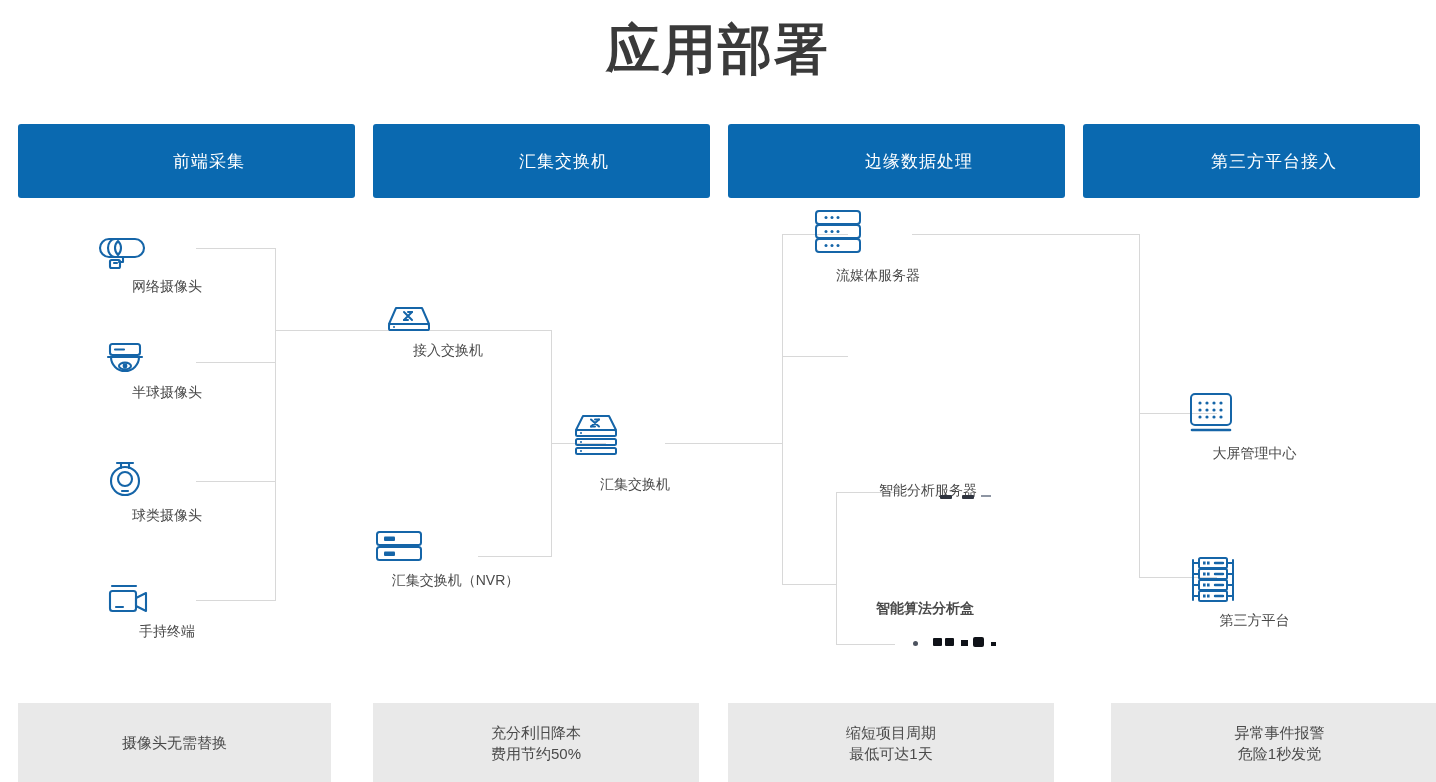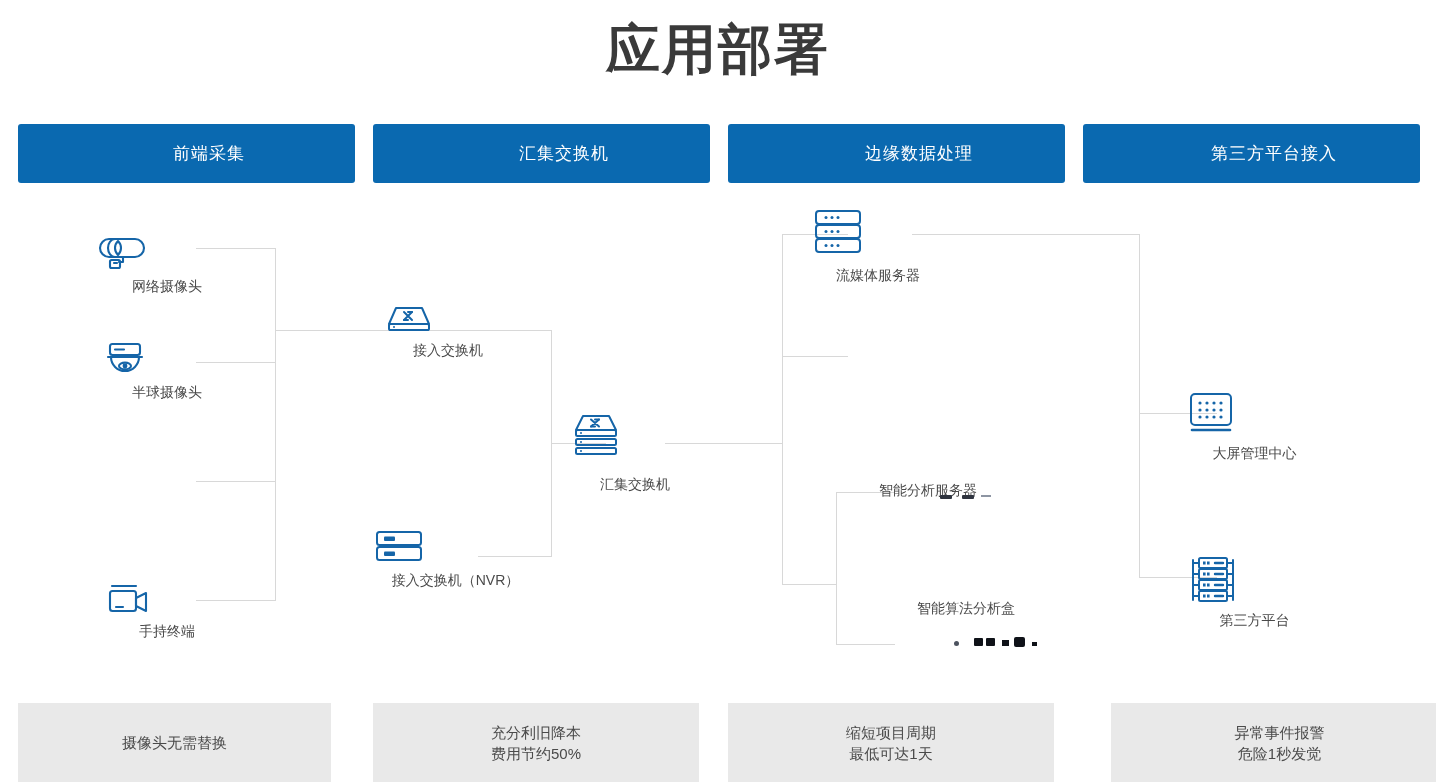--- a/index.html
+++ b/index.html
@@ -14,21 +14,21 @@
   
   .page-title {
     position: absolute; left: 0; top: 12px; width: 1436px;
     text-align: center;
     font-size: 54px; font-weight: bold; color: #3a3a3a;
     letter-spacing: 2px; line-height: 74px;
   }
 
   
   .col-header {
-    position: absolute; top: 124px; height: 59px;
+    position: absolute; top: 124px; height: 74px;
     background: #0a69b0; border-radius: 3px;
     color: #ffffff; font-size: 17px;
     display: flex; align-items: center; justify-content: center;
     letter-spacing: 1px;
     padding-left: 45px;
   }
   .col-header.c0 { left: 18px;   width: 337px; }
   .col-header.c1 { left: 373px;  width: 337px; }
   .col-header.c2 { left: 728px;  width: 337px; }
   .col-header.c3 { left: 1083px; width: 337px; }
@@ -160,20 +160,33 @@
         <path d="M18 14 a7 9 0 0 0 0 18"></path>
         <path d="M21 16 c4 4 4 10 0 14 c-4 -4 -4 -10 0 -14 z"></path>
         <path d="M26 32 v5 h-4"></path>
         <rect x="13" y="35" width="10" height="8" rx="1.5"></rect>
         <path d="M17 38 h3"></path>
       </svg>
     </span>
     <span class="cap">网络摄像头</span>
   </div>
 
+  <div class="node" style="left:97px; top:458px; width:140px;">
+    <span class="glyph">
+      <svg width="56" height="42" viewBox="0 0 56 42" fill="none" stroke="#1565a8" stroke-width="2.1" stroke-linecap="round" stroke-linejoin="round">
+        <path d="M20 5 h16"></path>
+        <path d="M24 5 v5"></path>
+          <path d="M32 5 v5"></path>
+        <circle cx="28" cy="23" r="14"></circle>
+        <circle cx="28" cy="21" r="7"></circle>
+        <path d="M25 33 h6"></path>
+      </svg>
+    </span>
+    <span class="cap">球类摄像头</span>
+  </div>
 
   <div class="node" style="left:97px; top:582px; width:140px;">
     <span class="glyph">
       <svg width="56" height="34" viewBox="0 0 56 34" fill="none" stroke="#1565a8" stroke-width="2.1" stroke-linecap="round" stroke-linejoin="round">
         <path d="M15 4 h24"></path>
         <rect x="13" y="9" width="26" height="20" rx="2.5"></rect>
         <path d="M39 16 l10 -5 v18 l-10 -5 z"></path>
         <path d="M19 25 h7"></path>
       </svg>
     </span>
@@ -195,21 +208,21 @@
 
   <div class="node" style="left:368px; top:529px; width:175px;">
     <span class="glyph">
       <svg width="58" height="36" viewBox="0 0 58 36" fill="none" stroke="#1565a8" stroke-width="2" stroke-linecap="round" stroke-linejoin="round">
         <rect x="9" y="3" width="44" height="13" rx="2.5"></rect>
         <rect x="9" y="18" width="44" height="13" rx="2.5"></rect>
         <rect x="16" y="7.5" width="11" height="4.5" rx="1" fill="#1565a8" stroke="none"></rect>
         <rect x="16" y="22.5" width="11" height="4.5" rx="1" fill="#1565a8" stroke="none"></rect>
       </svg>
     </span>
-    <span class="cap">接入交换机（NVR）</span>
+    <span class="cap">汇集交换机（NVR）</span>
   </div>
 
   <div class="node" style="left:565px; top:413px; width:140px;">
     <span class="glyph">
       <svg width="62" height="56" viewBox="0 0 62 56" fill="none" stroke="#1565a8" stroke-width="2" stroke-linecap="round" stroke-linejoin="round">
         <path d="M18 3 h26 l7 14 h-40 z"></path>
         <path d="M26 6.5 l8 7 M34 6.5 l-8 7"></path>
         <path d="M34 6.5 h-4 M26 13.5 h4"></path>
         <rect x="11" y="17" width="40" height="6" rx="1.5"></rect>
         <rect x="11" y="26" width="40" height="6" rx="1.5"></rect>
@@ -245,21 +258,21 @@
   </div>
 
 
   <div class="node" style="left:858px; top:475px; width:140px;">
     <span class="glyph">
       <span class="photo-rack"></span>
     </span>
     <span class="cap">智能分析服务器</span>
   </div>
 
-  <div class="node cap-top" style="left:896px; top:600px; width:140px;">
+  <div class="node cap-top" style="left:855px; top:600px; width:140px;font-weight:bold;">
     <span class="cap">智能算法分析盒</span>
     <span class="glyph">
       <span class="photo-box"></span>
     </span>
   </div>
 
 
   <div class="node" style="left:1182px; top:555px; width:145px;">
     <span class="glyph">
       <svg width="62" height="50" viewBox="0 0 62 50" fill="none" stroke="#1565a8" stroke-width="2" stroke-linecap="round" stroke-linejoin="round">

